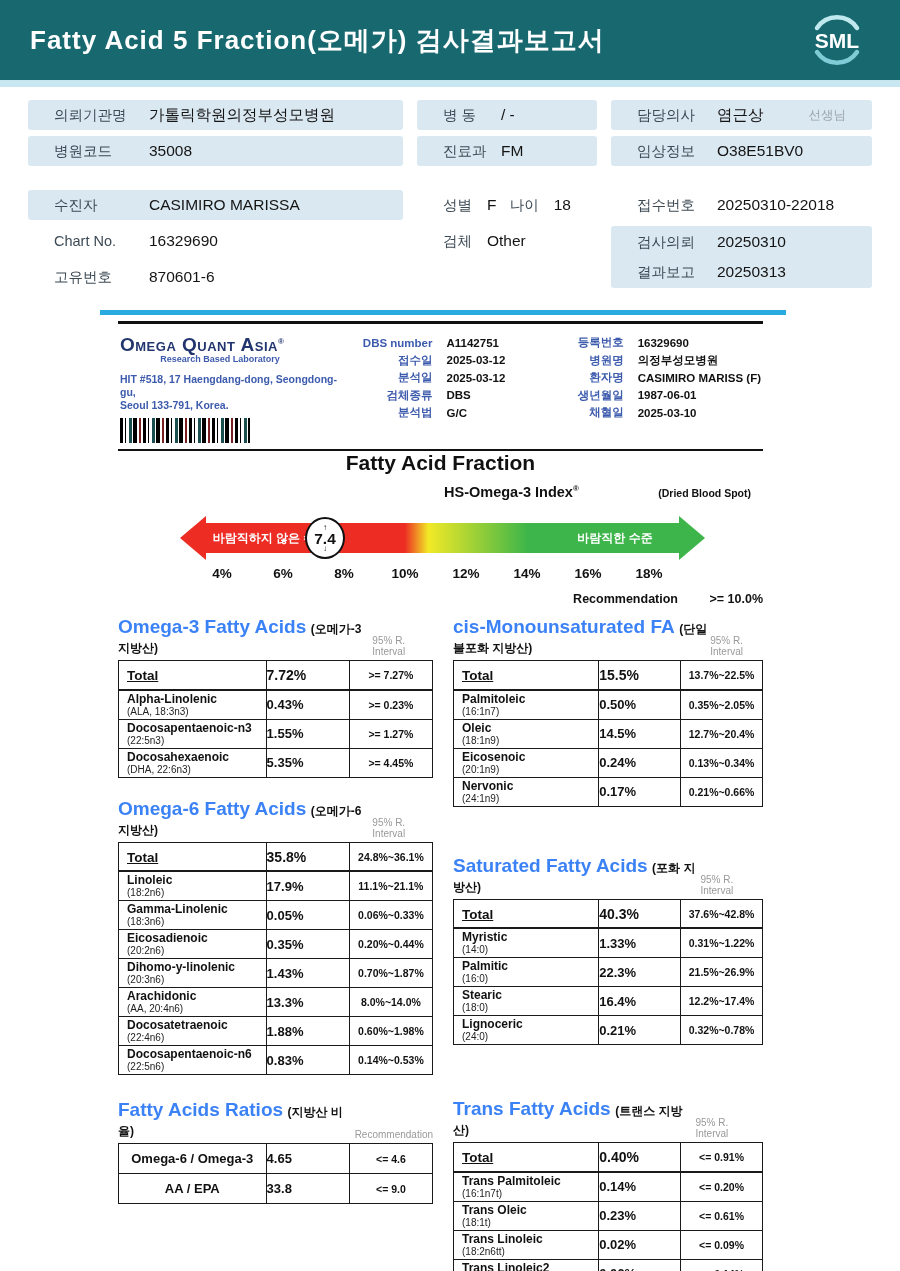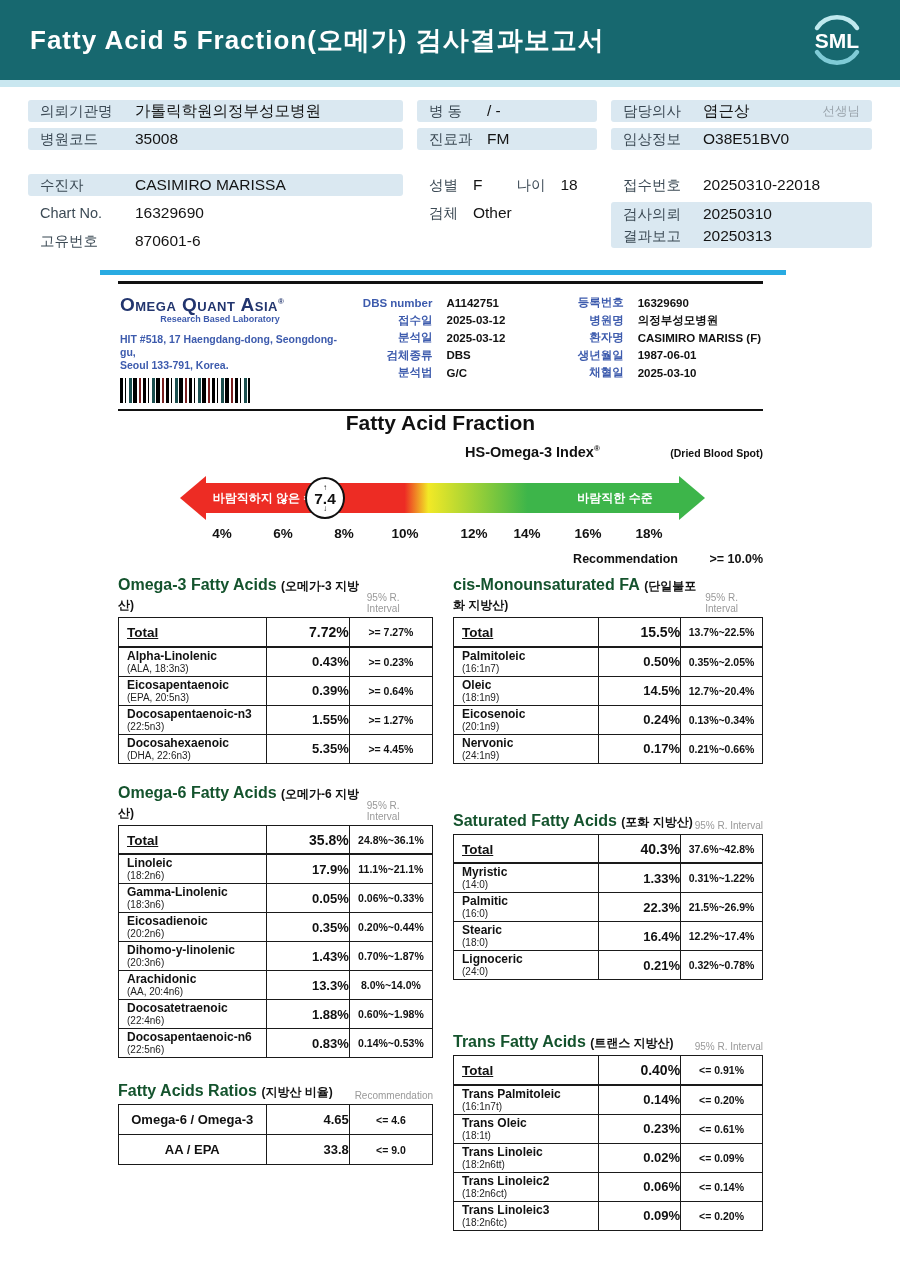--- a/index.html
+++ b/index.html
@@ -6,21 +6,21 @@
   body { background:#e8e8e8; font-family:"Liberation Sans","DejaVu Sans",sans-serif; }
   .page { width:900px; height:1271px; background:#fff; position:relative; overflow:hidden; margin:0 auto; }
 
   
   .topbar { height:80px; background:#17686F; display:flex; align-items:center; justify-content:space-between; padding:0 30px; }
   .topbar-title { color:#fff; font-size:26px; font-weight:700; letter-spacing:1px; }
   .topbar-strip { height:7px; background:#C9E7F0; }
 
   
   .patient-info { margin:13px 28px 0 28px; display:grid; grid-template-columns:375px 180px 1fr; column-gap:14px; }
-  .info-row { display:flex; align-items:center; height:22px; margin-bottom:6px; padding:0 12px; border-radius:3px; }
+  .info-row { display:flex; align-items:center; height:30px; margin-bottom:6px; padding:0 26px; border-radius:3px; }
   .info-row.bg { background:#DAE8F1; }
   .info-label { color:#3C4A55; font-size:14.5px; flex-shrink:0; }
   .col-left .info-label { width:95px; }
   .col-mid  .info-label { width:58px; }
   .col-right .info-label { width:80px; }
   .info-value { color:#141414; font-size:15.5px; white-space:nowrap; }
   .info-suffix { margin-left:auto; color:#9AA4AC; font-size:12.5px; }
   .spacer { height:18px; }
   .inline-pair { display:flex; align-items:center; }
   .inline-pair .info-label { width:44px; }
@@ -49,64 +49,64 @@
   .lab-right { flex:1; padding-top:2px; }
   .lab-row { display:flex; height:17.5px; align-items:center; }
   .lab-label { color:#3D5BAD; font-size:11.5px; font-weight:700; text-align:right; }
   .lab-mid .lab-label { width:95px; }
   .lab-right .lab-label { width:62px; }
   .lab-value { color:#111; font-size:11.5px; font-weight:700; margin-left:14px; white-space:nowrap; }
 
   
   .fraction-title { text-align:center; font-size:21px; font-weight:700; color:#111; }
   .index-line { position:relative; height:20px; margin-top:9px; }
-  .index-title { position:absolute; left:347px; font-size:14.5px; font-weight:700; color:#111; }
+  .index-title { position:absolute; left:326px; font-size:14.5px; font-weight:700; color:#111; }
   .index-title sup { font-size:8px; }
-  .spot-note { position:absolute; right:0; top:3px; font-size:10.5px; font-weight:700; color:#111; }
+  .spot-note { position:absolute; right:12px; top:3px; font-size:10.5px; font-weight:700; color:#111; }
 
   .gauge { position:relative; height:70px; margin-top:12px; }
   .gauge-arrow { position:absolute; left:62px; top:0; width:525px; height:44px; }
   .arrow-head-left { position:absolute; left:0; top:0; width:0; height:0;
     border-top:22px solid transparent; border-bottom:22px solid transparent; border-right:26px solid #ED2C24; }
   .arrow-head-right { position:absolute; right:0; top:0; width:0; height:0;
     border-top:22px solid transparent; border-bottom:22px solid transparent; border-left:26px solid #3DB54A; }
   .arrow-body { position:absolute; left:26px; right:26px; top:7px; bottom:7px;
     background:linear-gradient(90deg,#ED2C24 0%,#ED2C24 42%,#F2E926 47%,#3DB54A 68%,#3DB54A 100%); }
   .bad-label, .good-label { position:absolute; top:50%; transform:translate(-50%,-50%); color:#fff; font-size:12px; font-weight:700; white-space:nowrap; }
   .bad-label { left:64px; }
   .good-label { left:409px; }
   .gauge-marker { position:absolute; left:187px; top:1px; width:40px; height:42px; background:#fff; border:2px solid #111; border-radius:50%;
     display:flex; flex-direction:column; align-items:center; justify-content:center; z-index:2; }
   .marker-arrow { font-size:8px; line-height:6px; color:#111; }
   .marker-value { font-size:15.5px; font-weight:700; color:#111; line-height:15px; }
   .gauge-ticks { position:absolute; left:0; top:50px; width:100%; height:18px; }
   .tick { position:absolute; transform:translateX(-50%); font-size:13.5px; font-weight:700; color:#111; }
   .tick:nth-child(1){left:104px} .tick:nth-child(2){left:165px} .tick:nth-child(3){left:226px} .tick:nth-child(4){left:287px}
-  .tick:nth-child(5){left:356px} .tick:nth-child(6){left:409px} .tick:nth-child(7){left:470px} .tick:nth-child(8){left:531px}
+  .tick:nth-child(5){left:348px} .tick:nth-child(6){left:409px} .tick:nth-child(7){left:470px} .tick:nth-child(8){left:531px}
 
   .recommendation { text-align:right; margin-top:6px; font-size:12.5px; font-weight:700; color:#111; }
   .recommendation .rec-value { margin-left:28px; }
 
   
   .tables-grid { display:flex; margin-top:10px; }
   .tcol-left { width:315px; }
   .tcol-right { width:310px; margin-left:20px; }
   .fa-head { display:flex; align-items:flex-end; justify-content:space-between; margin-bottom:3px; }
-  .fa-title-en { font-size:16px; font-weight:700; color:#14532d; }
+  .fa-title-en { font-size:19px; font-weight:700; color:#3b82f6; }
   .fa-title-kr { font-size:12px; font-weight:700; color:#111; }
   .fa-note { font-size:10px; color:#999; }
   table.fa-table { width:100%; border-collapse:collapse; border:1px solid #14b8a6; table-layout:fixed; }
   .fa-table col.c-name { width:47%; } .fa-table col.c-val { width:26.5%; } .fa-table col.c-range { width:26.5%; }
   .fa-table td { border:1px solid #1a1a1a; height:27px; vertical-align:middle; }
   .fa-table tr.total-row td { border-bottom:2.5px solid #1a1a1a; height:29px; }
   .cell-name { padding:2px 4px 2px 8px; }
   .total-label { font-size:13.5px; font-weight:700; text-decoration:underline; color:#111; }
   .fa-name { font-size:12px; font-weight:700; color:#111; line-height:13px; }
   .fa-sub { font-size:10px; color:#222; line-height:11px; }
-  .cell-value { text-align:right; font-size:13px; font-weight:700; color:#111; }
+  .cell-value { text-align:left; font-size:13px; font-weight:700; color:#111; }
   .total-row .cell-value { font-size:14px; }
   .cell-range { text-align:center; font-size:10.5px; font-weight:700; color:#111; }
   .mt20 { margin-top:20px; } .mt24 { margin-top:24px; } .mt48 { margin-top:48px; } .mt53 { margin-top:53px; }
   .ratios-table td { height:30px; }
   .ratio-name { text-align:center; font-size:13px; font-weight:700; color:#111; }
 </style>
 </head>
 <body>
 
 <div class="page">
@@ -329,28 +329,20 @@
             <tr>
                 <td class="cell-name">
                     <div class="fa-name">Alpha-Linolenic</div>
                     <div class="fa-sub">(ALA, 18:3n3)</div>
                   </td>
                 <td class="cell-value">0.43%</td>
                 <td class="cell-range">&gt;= 0.23%</td>
               </tr>
                 <tr>
                 <td class="cell-name">
-                    <div class="fa-name">Eicosapentaenoic</div>
-                    <div class="fa-sub">(EPA, 20:5n3)</div>
-                  </td>
-                <td class="cell-value">0.39%</td>
-                <td class="cell-range">&gt;= 0.64%</td>
-              </tr>
-                <tr>
-                <td class="cell-name">
                     <div class="fa-name">Docosapentaenoic-n3</div>
                     <div class="fa-sub">(22:5n3)</div>
                   </td>
                 <td class="cell-value">1.55%</td>
                 <td class="cell-range">&gt;= 1.27%</td>
               </tr>
                 <tr>
                 <td class="cell-name">
                     <div class="fa-name">Docosahexaenoic</div>
                     <div class="fa-sub">(DHA, 22:6n3)</div>

